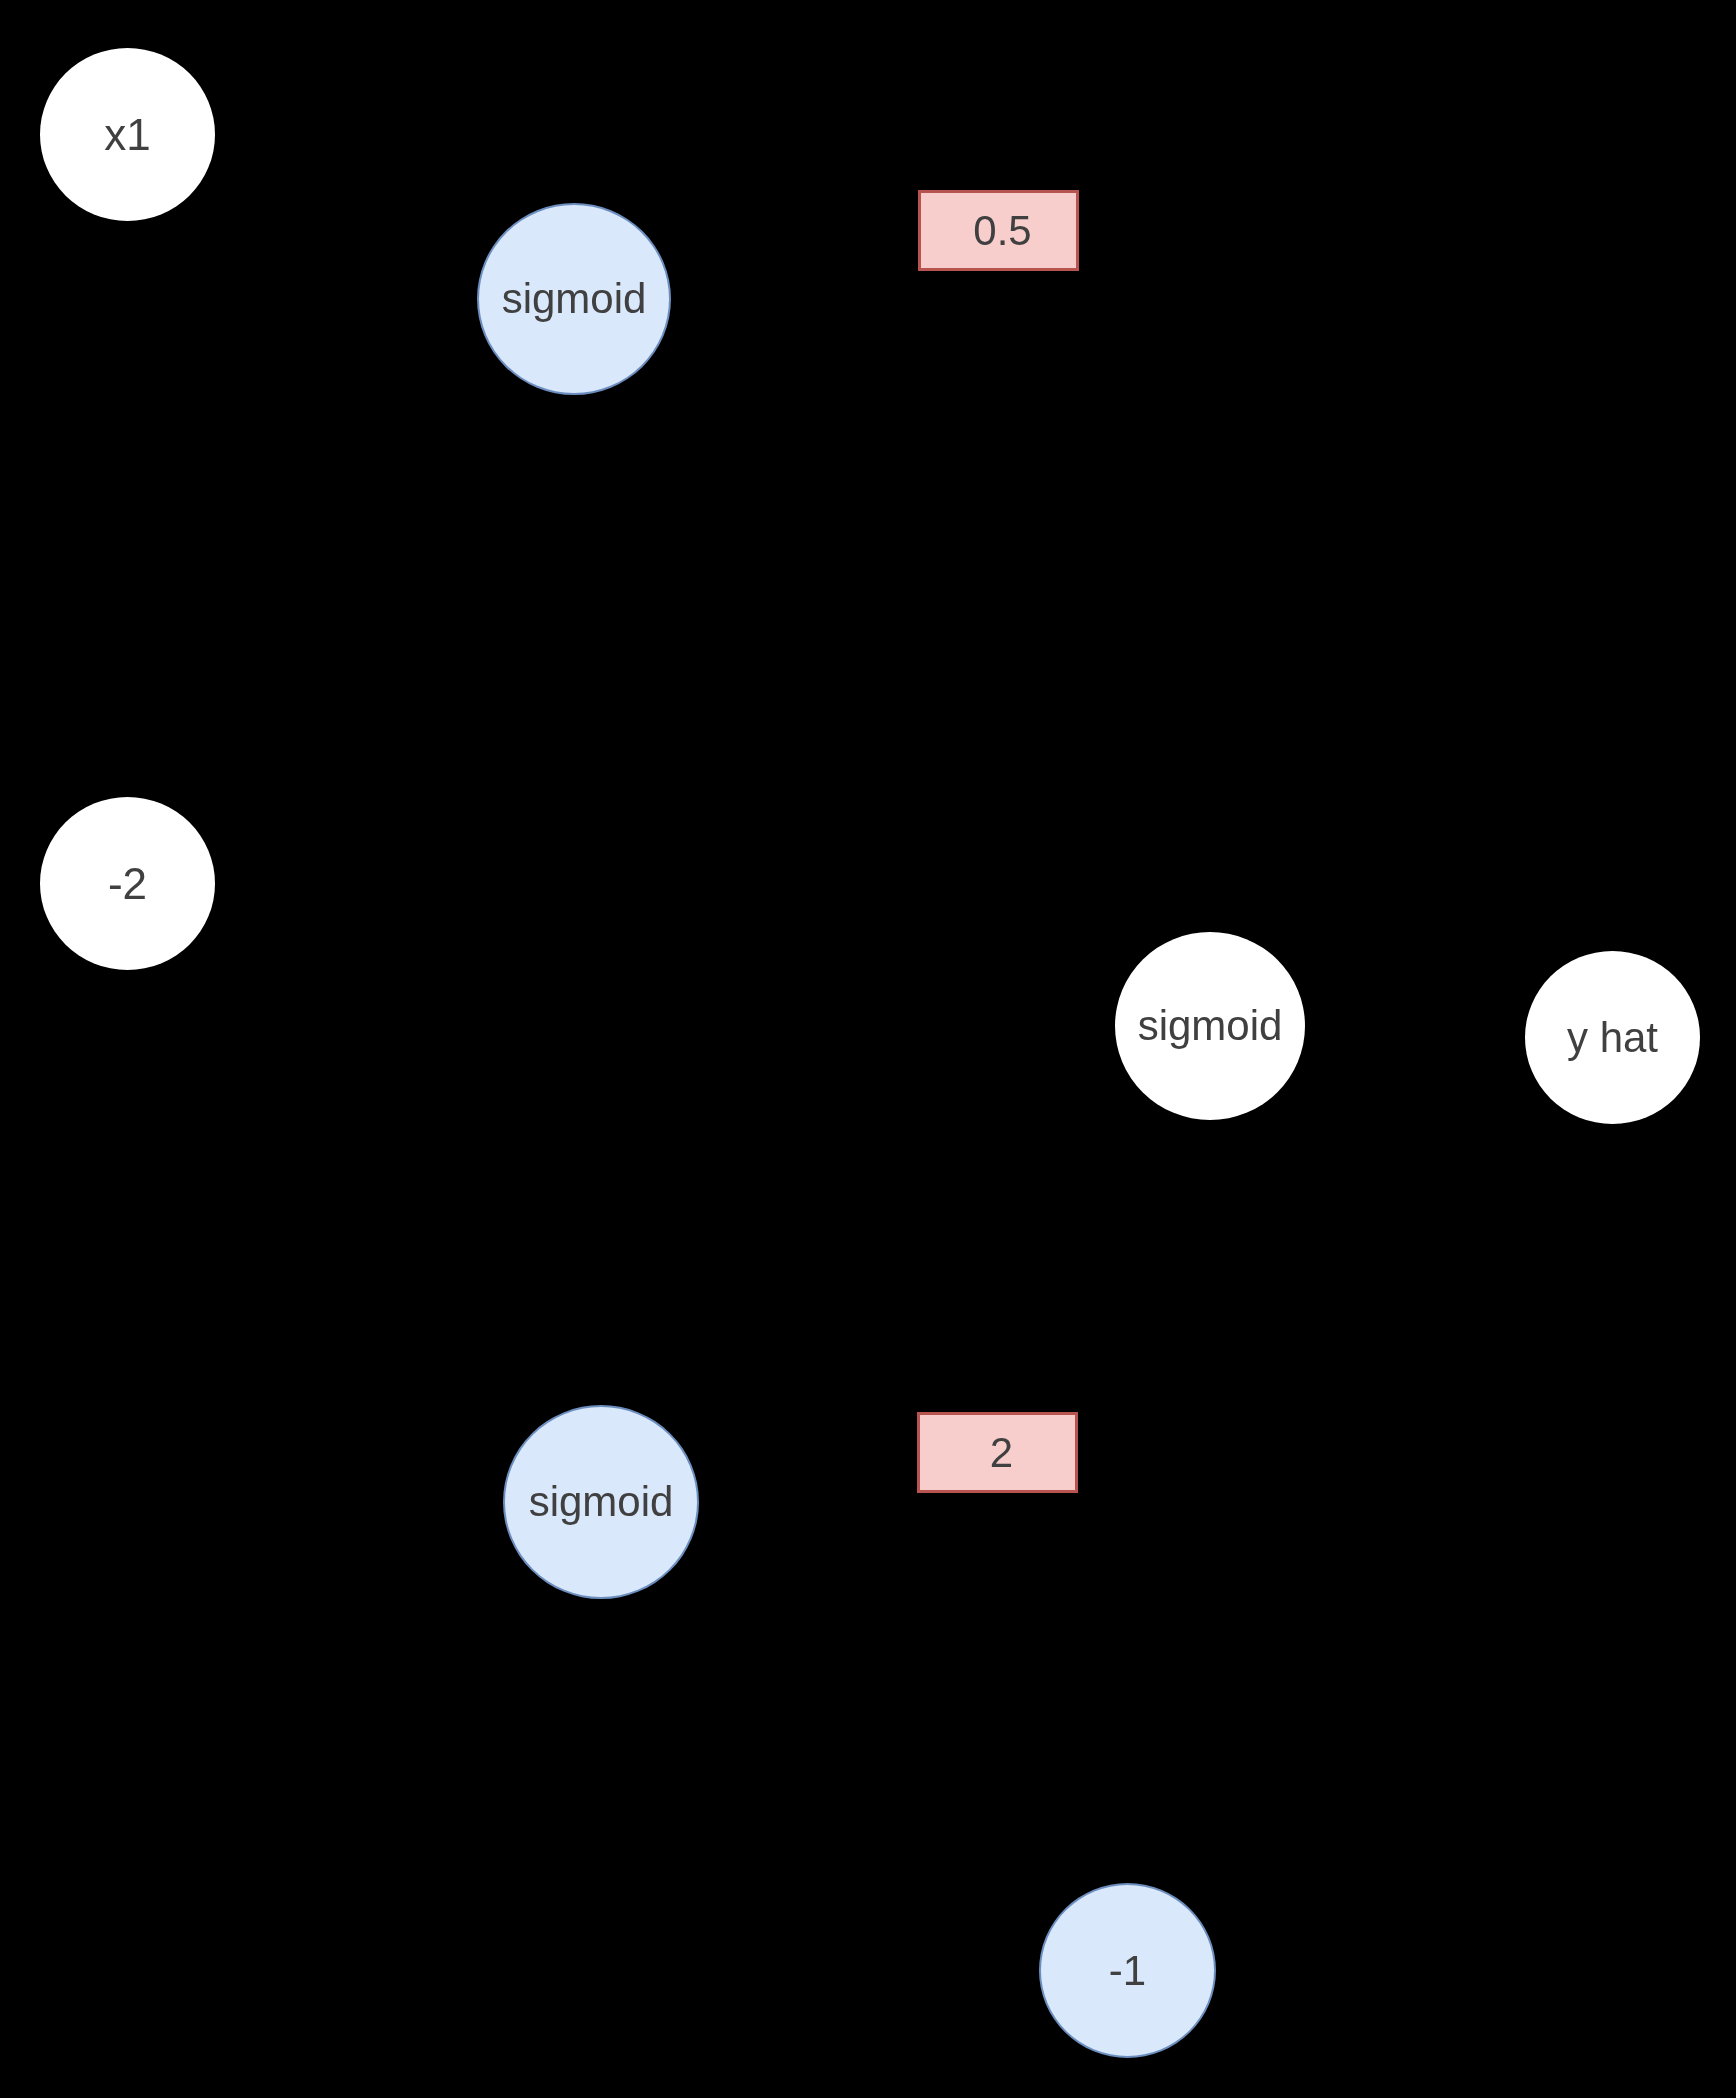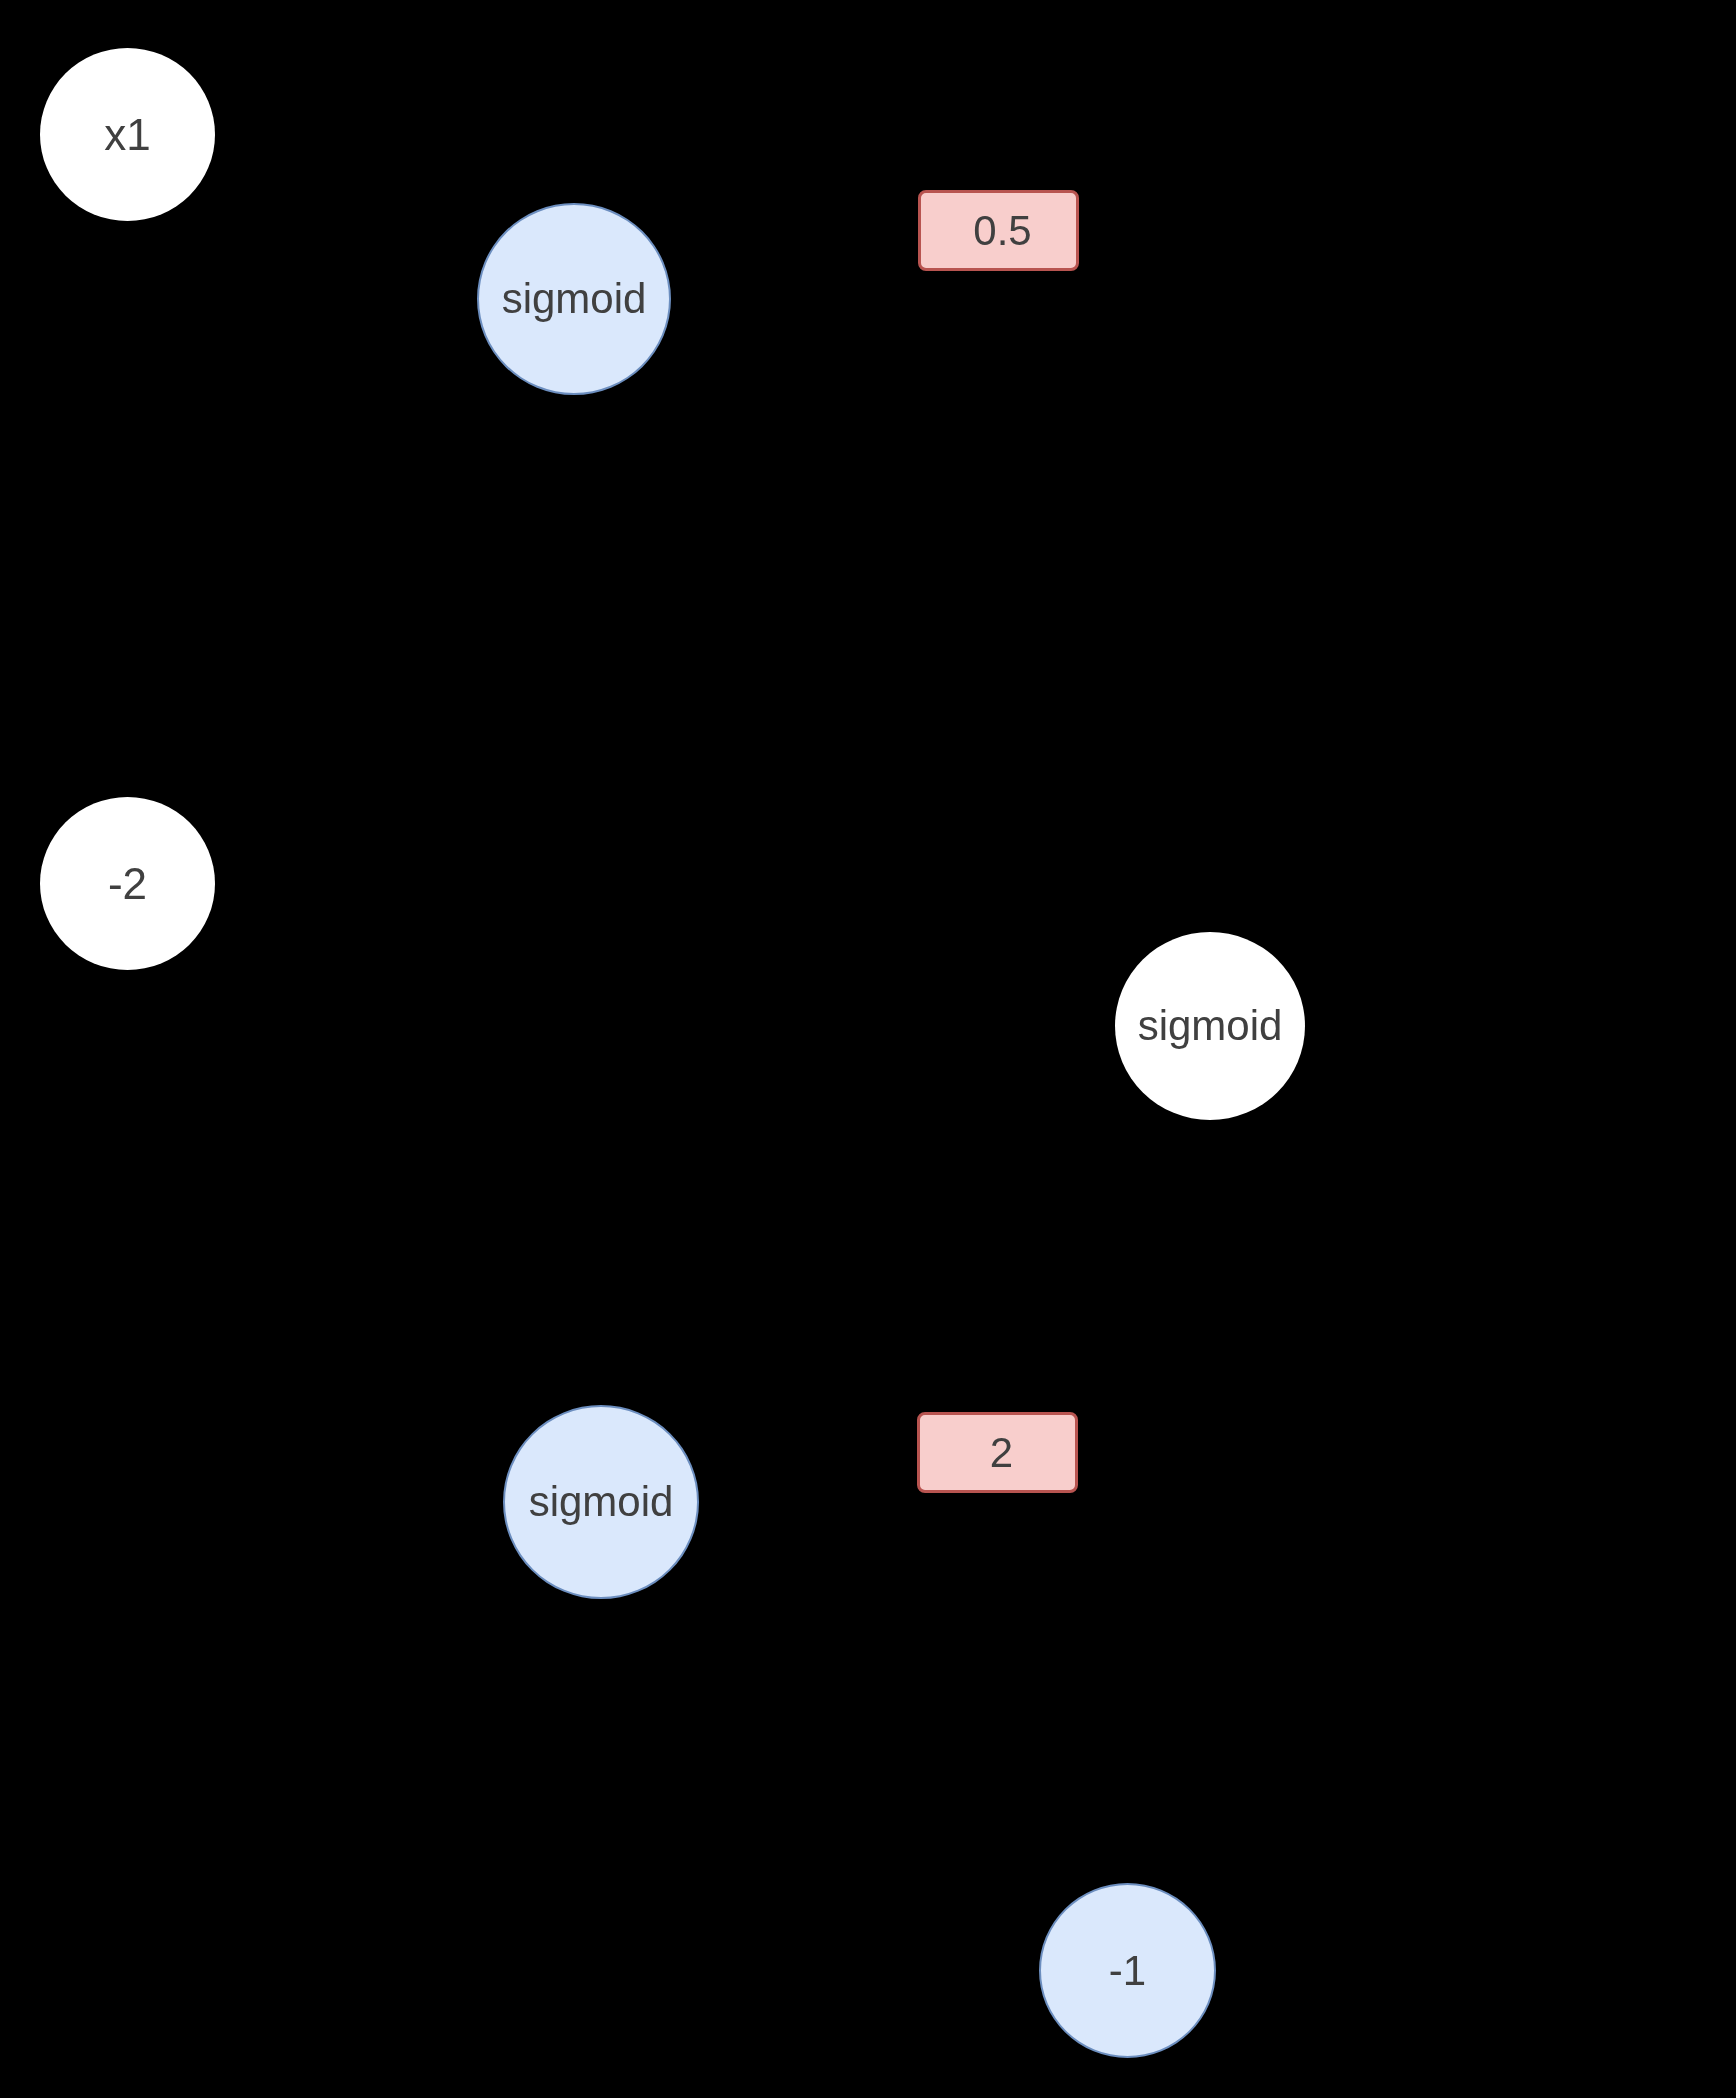--- a/index.html
+++ b/index.html
@@ -33,21 +33,21 @@
     background: #ffffff;
     border: none;
   }
   .node.blue {
     background: #dae8fc;
     border: 2.9px solid #6c8ebf;
   }
   .node.pinkbox {
     background: #f8cecc;
     border: 3.8px solid #b85450;
-    border-radius: 8px;
+    border-radius: 0;
     padding-left: 8px;
   }
   .label {
     display: block;
     text-align: center;
   }
 </style>
 </head>
 <body>
 
@@ -60,20 +60,23 @@
     </div>
     <div class="node circle blue" style="left: 477px; top: 203px; width: 194px; height: 192px; font-size: 42px;">
       <span class="label">sigmoid</span>
     </div>
     <div class="node pinkbox" style="left: 918px; top: 190px; width: 161px; height: 81px; font-size: 42px;">
       <span class="label">0.5</span>
     </div>
     <div class="node circle white" style="left: 1115px; top: 932px; width: 190px; height: 188px; font-size: 42px;">
       <span class="label">sigmoid</span>
     </div>
+    <div class="node circle white" style="left: 1525px; top: 951px; width: 175px; height: 173px; font-size: 42px;">
+      <span class="label">y hat</span>
+    </div>
     <div class="node circle blue" style="left: 503px; top: 1405px; width: 196px; height: 194px; font-size: 42px;">
       <span class="label">sigmoid</span>
     </div>
     <div class="node pinkbox" style="left: 917px; top: 1412px; width: 161px; height: 81px; font-size: 42px;">
       <span class="label">2</span>
     </div>
     <div class="node circle blue" style="left: 1039px; top: 1883px; width: 177px; height: 175px; font-size: 42px;">
       <span class="label">-1</span>
     </div>
   </div>

